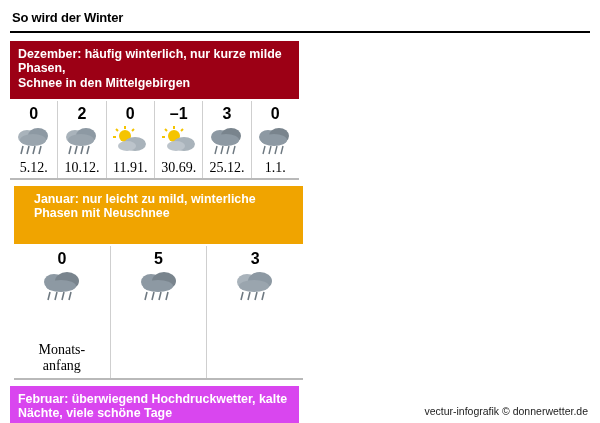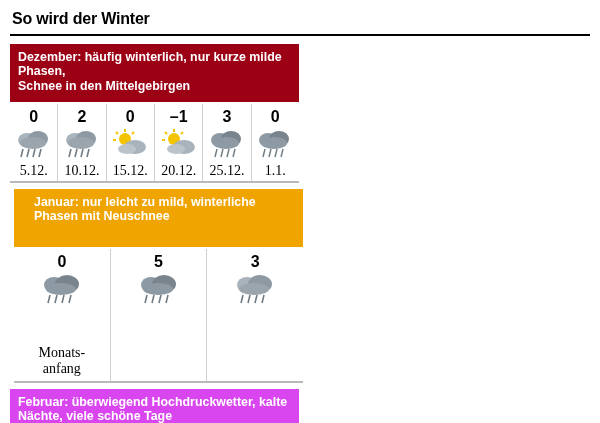--- a/index.html
+++ b/index.html
@@ -16,21 +16,21 @@
     position: relative;
   }
   .page {
     position: relative;
     width: 600px;
     height: 423px;
     box-sizing: border-box;
     padding: 8px 10px 0 10px;
   }
   .title {
-    font-size: 16px;
+    font-size: 13px;
     font-weight: bold;
     letter-spacing: -0.2px;
     margin: 2px 0 6px 2px;
   }
   .title-rule {
     border-top: 2px solid #000;
     margin: 0 0 8px 0;
   }
   .grid {
     display: flex;
@@ -164,41 +164,41 @@
                     <line x1="14" y1="0" x2="14" y2="3"></line>
                     <line x1="5" y1="3" x2="7" y2="5"></line>
                     <line x1="23" y1="3" x2="21" y2="5"></line>
                     <line x1="2" y1="11" x2="5" y2="11"></line>
                   </g>
                 </g>
                 <ellipse cx="24" cy="18" rx="11" ry="7" fill="#a9b3bb"></ellipse>
                 <ellipse cx="16" cy="20" rx="9" ry="5" fill="#bcc4cb"></ellipse>
               </svg>
             </div>
-            <div class="lbl">15.12.</div>
+            <div class="lbl">11.91.</div>
           </div>
 
           <div class="col">
             <div class="val">–1</div>
             <div class="icon">
               <svg width="38" height="30" viewBox="0 0 38 30">
                 <g fill="#f5c400">
                   <circle cx="14" cy="10" r="6"></circle>
                   <g stroke="#f5c400" stroke-width="2">
                     <line x1="14" y1="0" x2="14" y2="3"></line>
                     <line x1="5" y1="3" x2="7" y2="5"></line>
                     <line x1="23" y1="3" x2="21" y2="5"></line>
                     <line x1="2" y1="11" x2="5" y2="11"></line>
                   </g>
                 </g>
                 <ellipse cx="24" cy="18" rx="11" ry="7" fill="#a9b3bb"></ellipse>
                 <ellipse cx="16" cy="20" rx="9" ry="5" fill="#bcc4cb"></ellipse>
               </svg>
             </div>
-            <div class="lbl">20.12.</div>
+            <div class="lbl">30.69.</div>
           </div>
 
           <div class="col">
             <div class="val">3</div>
             <div class="icon">
               <svg width="38" height="30" viewBox="0 0 38 30">
                 <ellipse cx="12" cy="11" rx="9" ry="7" fill="#8d99a3"></ellipse>
                 <ellipse cx="23" cy="10" rx="10" ry="8" fill="#79848d"></ellipse>
                 <ellipse cx="18" cy="14" rx="13" ry="6" fill="#8d99a3"></ellipse>
                 <g stroke="#6d7880" stroke-width="1.4">
@@ -315,14 +315,15 @@
             <div class="val">8</div>
 
           </div>
 
         </div>
       </div>
     </div>
 
   </div>
 
+  <div class="footer">vectur-infografik © donnerwetter.de</div>
 
 </div>
 
 </body></html>

